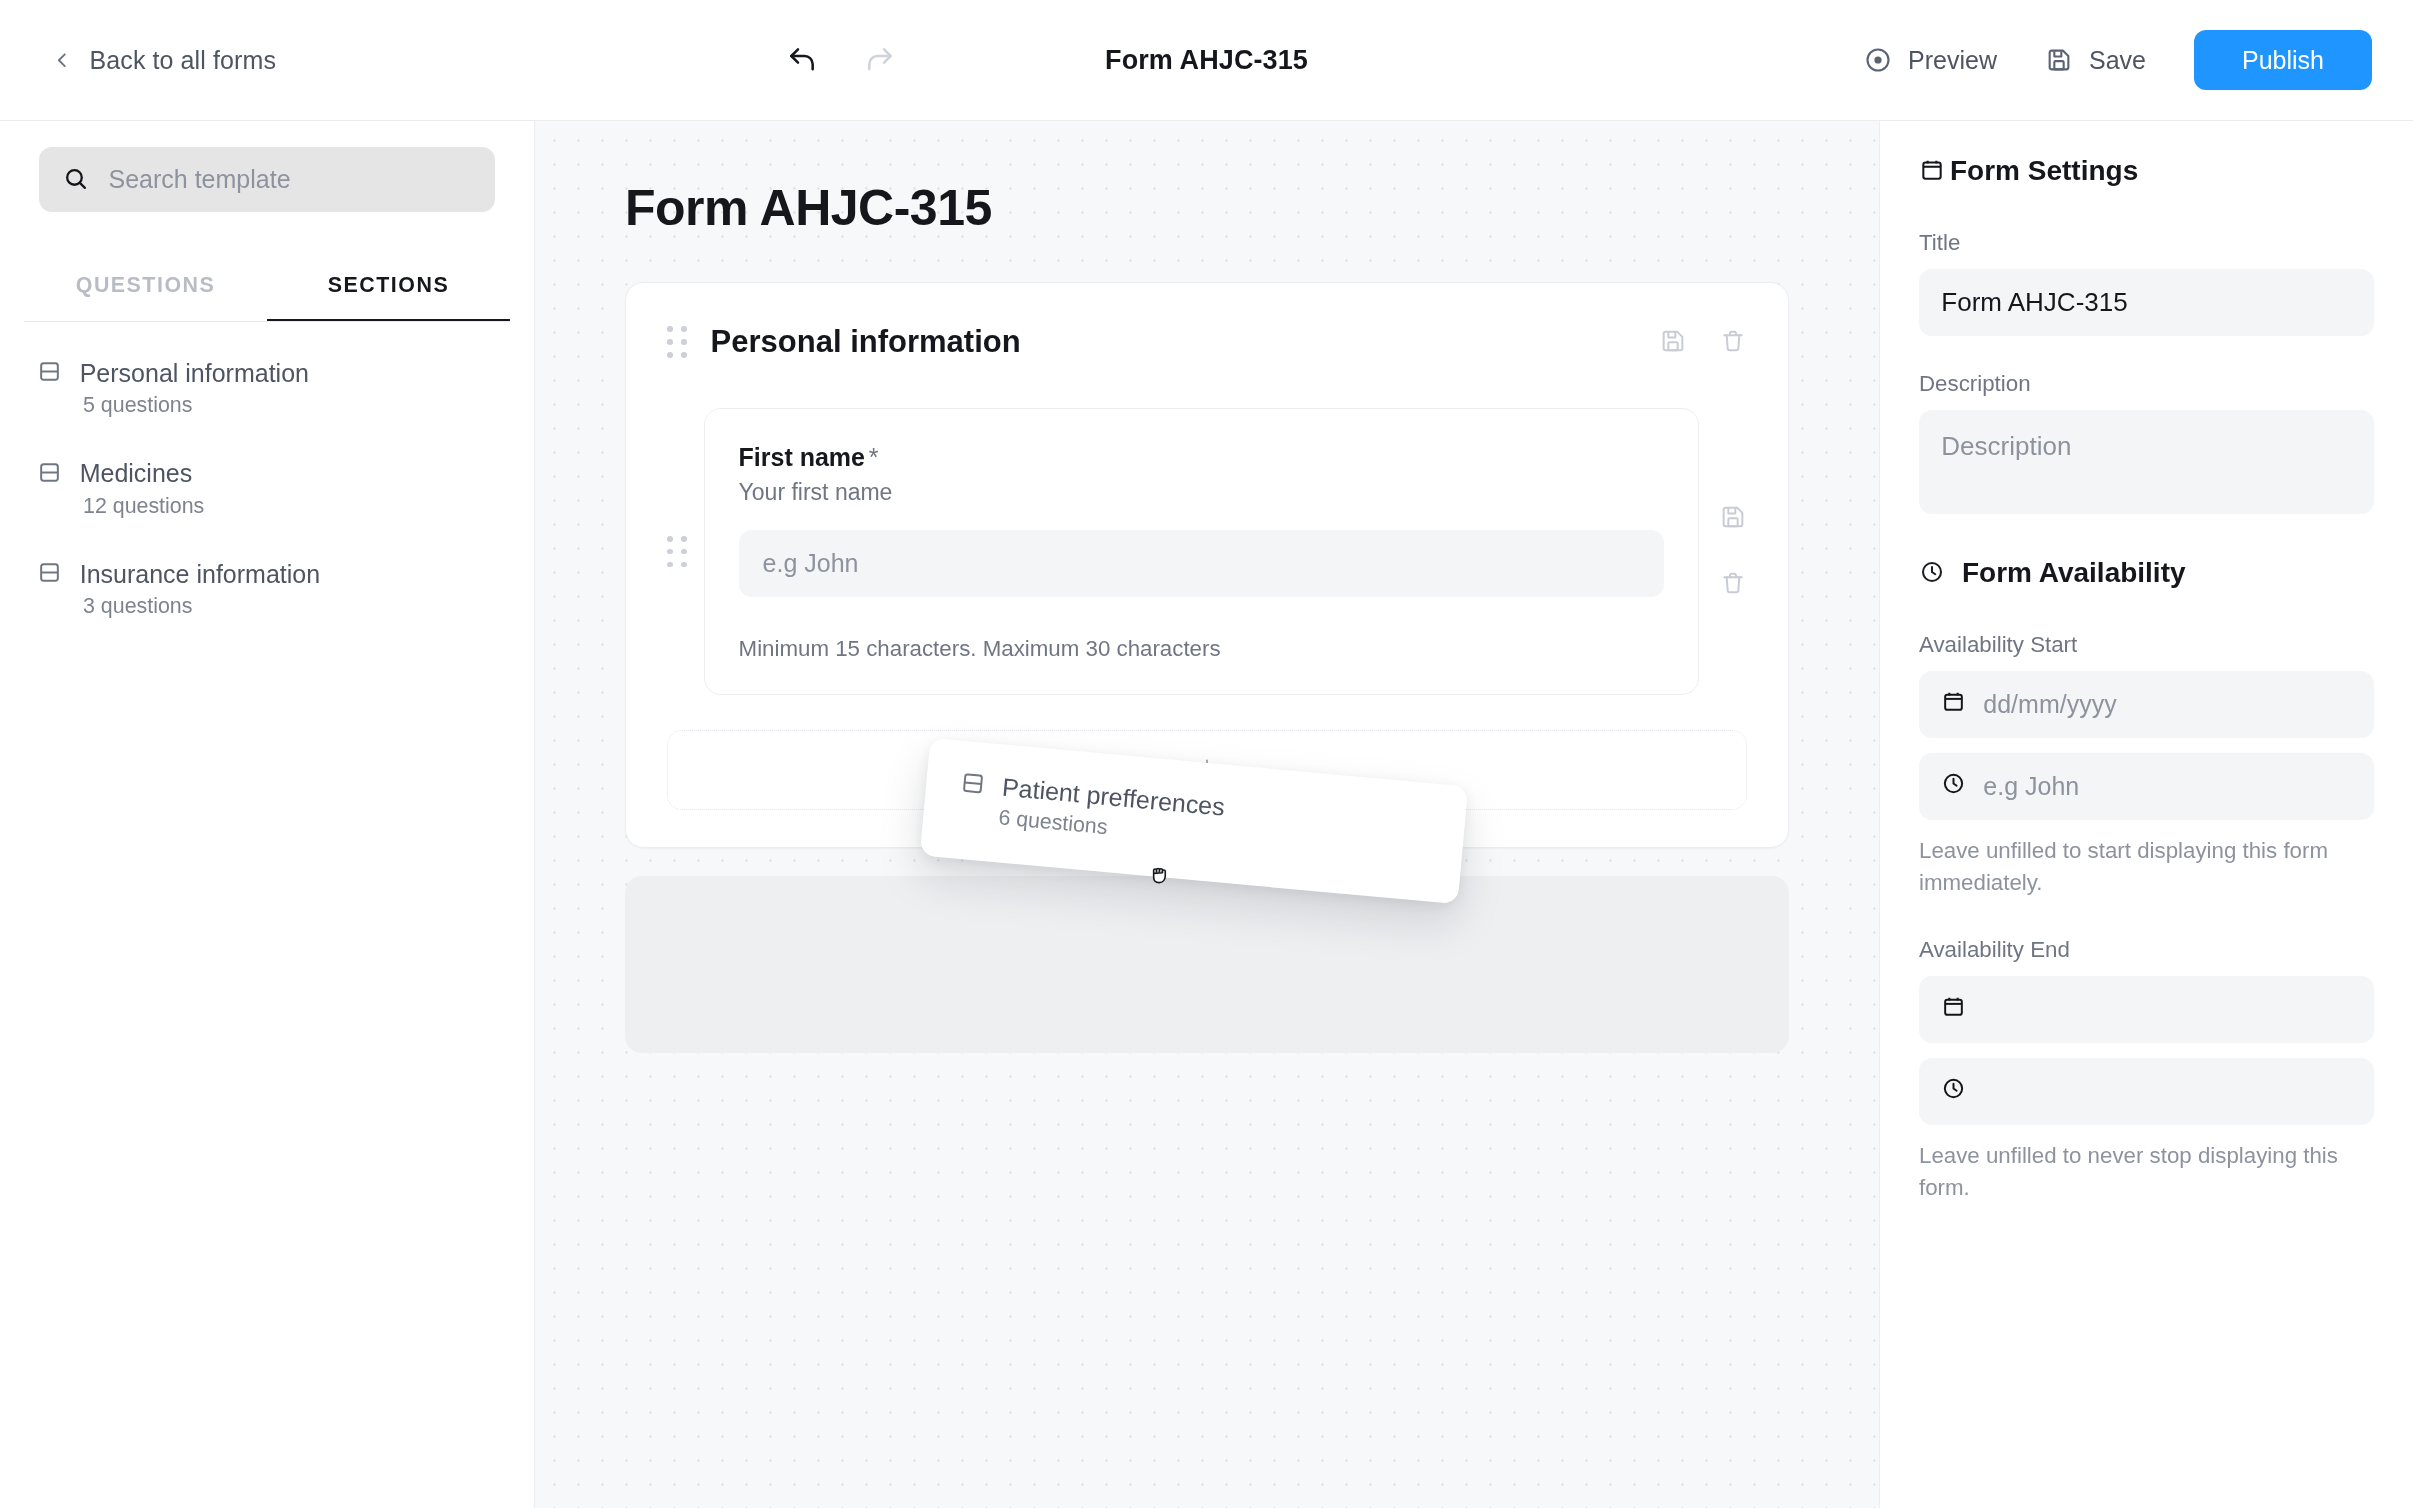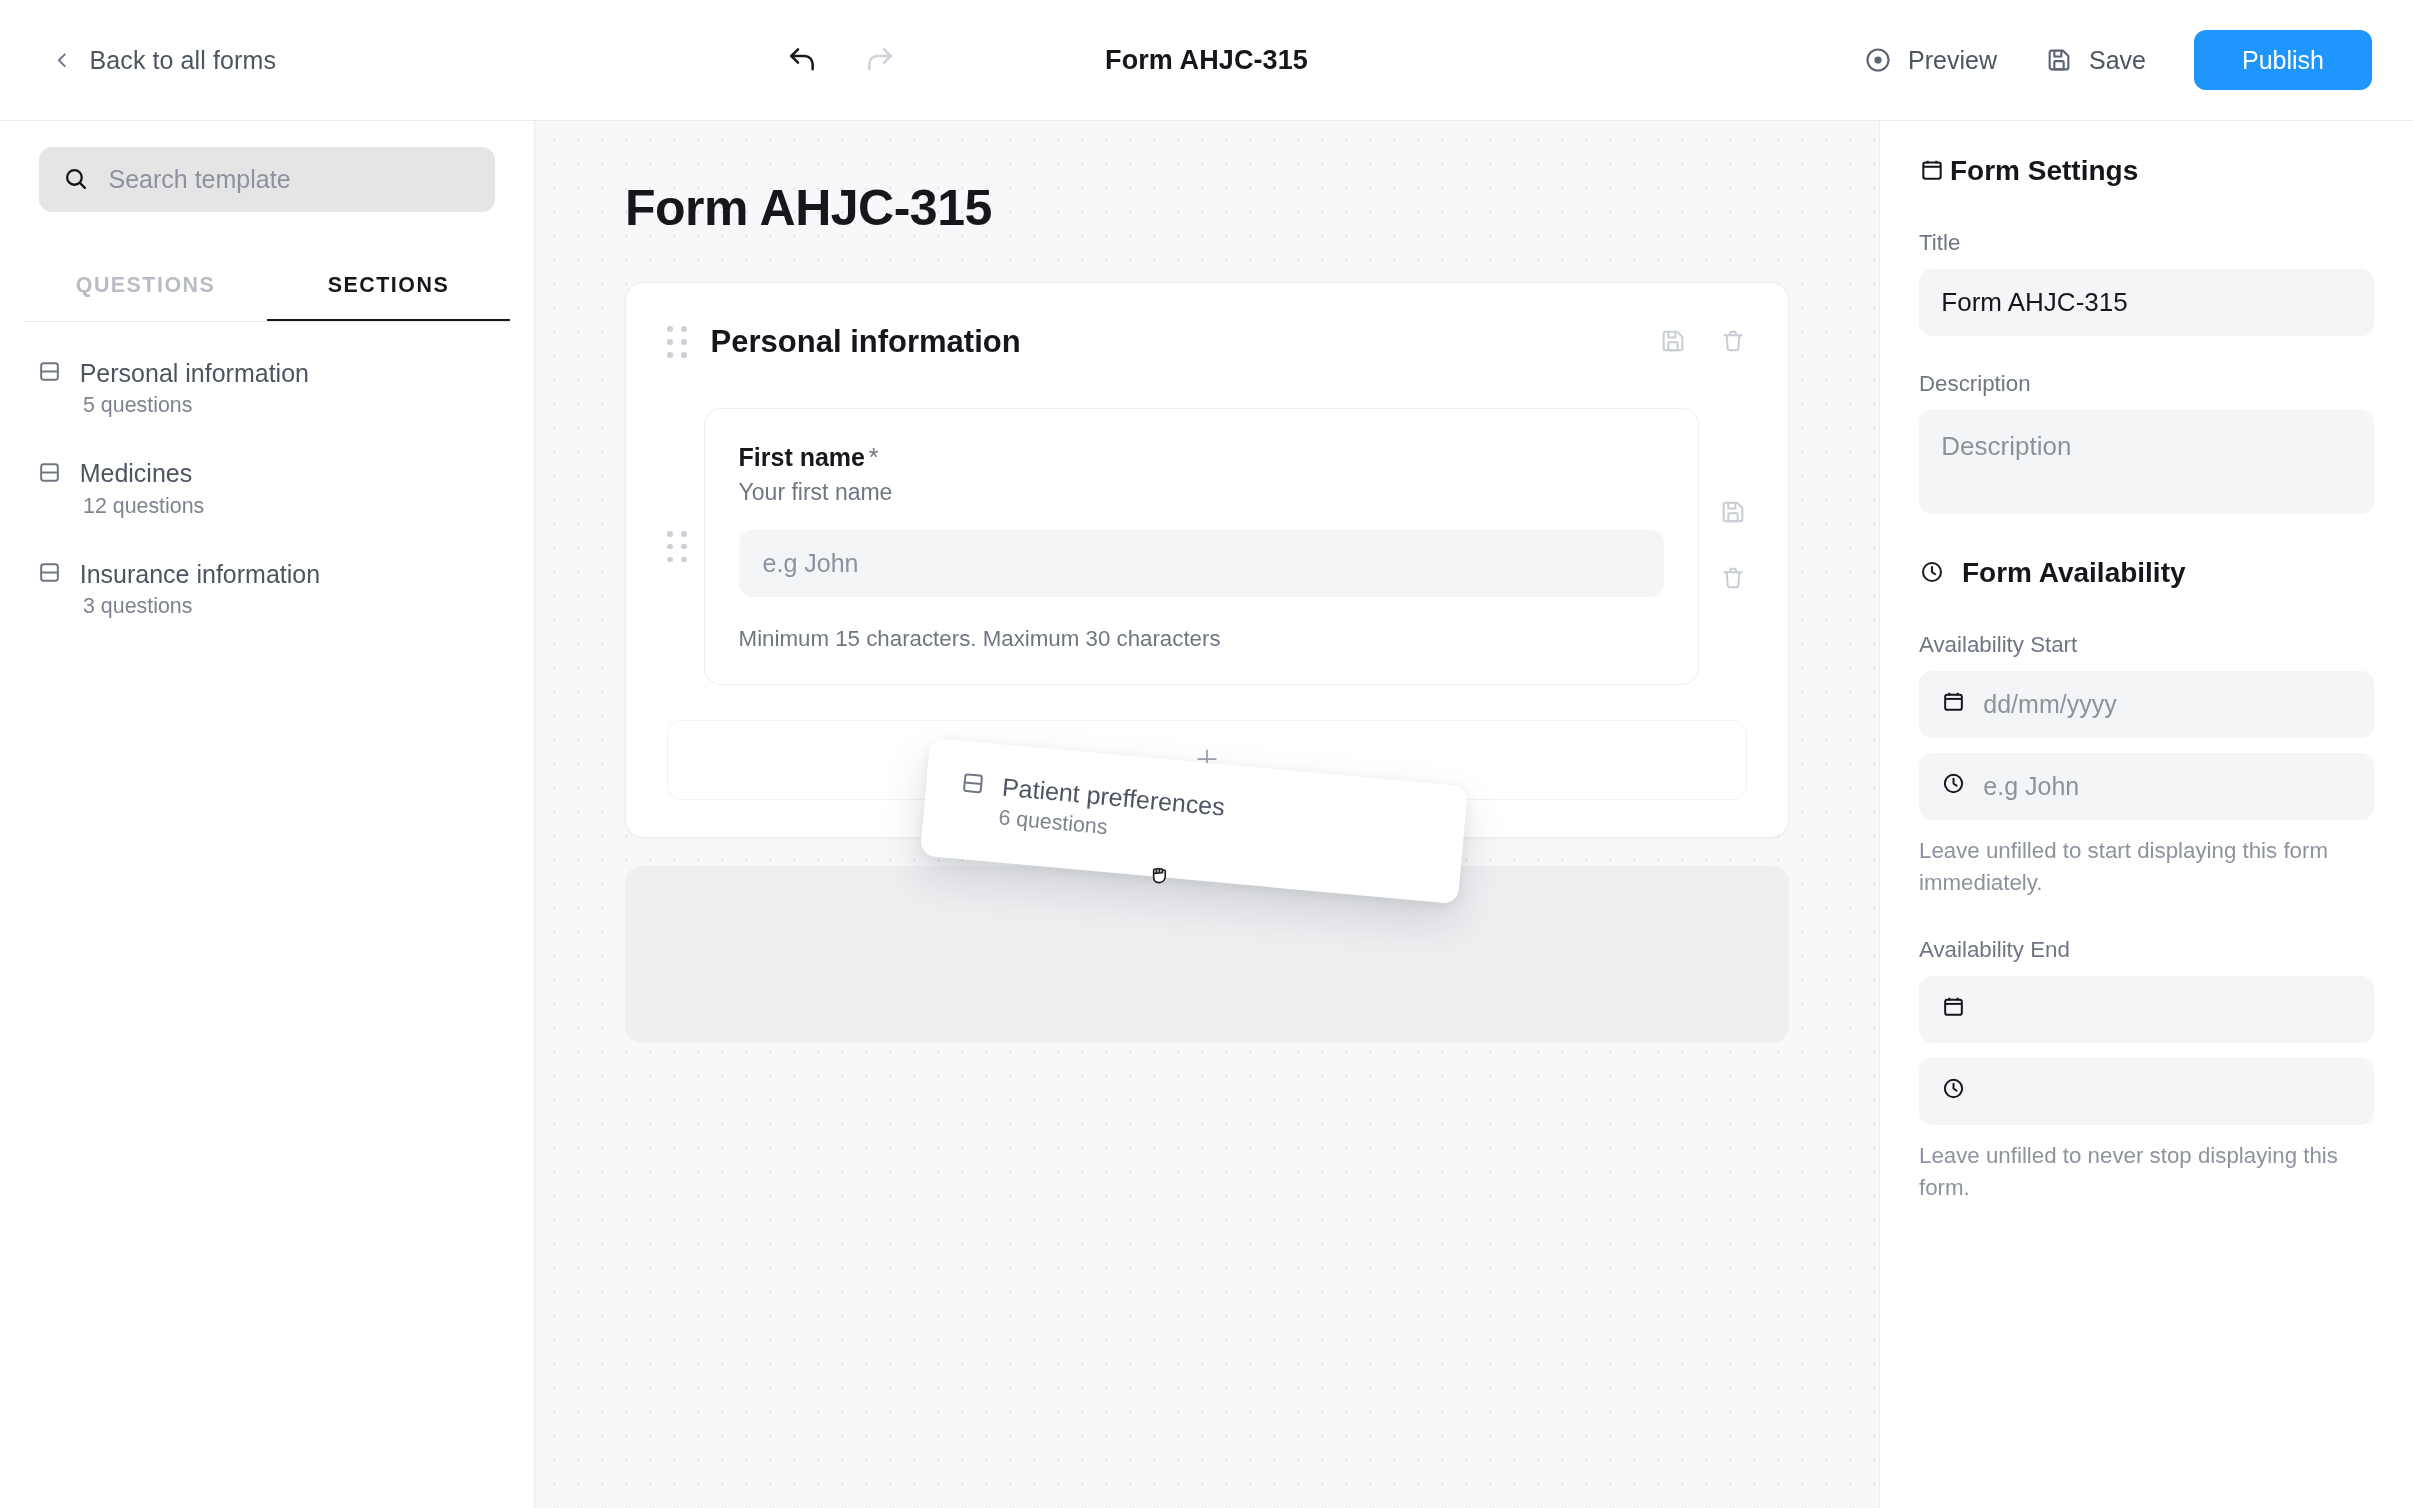--- a/index.html
+++ b/index.html
@@ -195,21 +195,21 @@
   .q-input {
     margin-top: 24px;
     height: 67px;
     background: #f4f5f7;
     border-radius: 13px;
     display: flex; align-items: center;
     padding: 0 24px;
     font-size: 25px; color: #8d939e;
     cursor: text;
   }
-  .q-help { font-size: 22.3px; color: #6f7683; margin-top: 29px; }
+  .q-help { font-size: 22.3px; color: #6f7683; margin-top: 39px; }
   .q-tools {
     margin-left: 20.5px;
     display: flex; flex-direction: column; align-items: center; gap: 35px;
   }
 
   .add-question {
     margin-top: 35px;
     height: 80px;
     border: 1.9px dotted #e2e5ea;
     border-radius: 15px;

